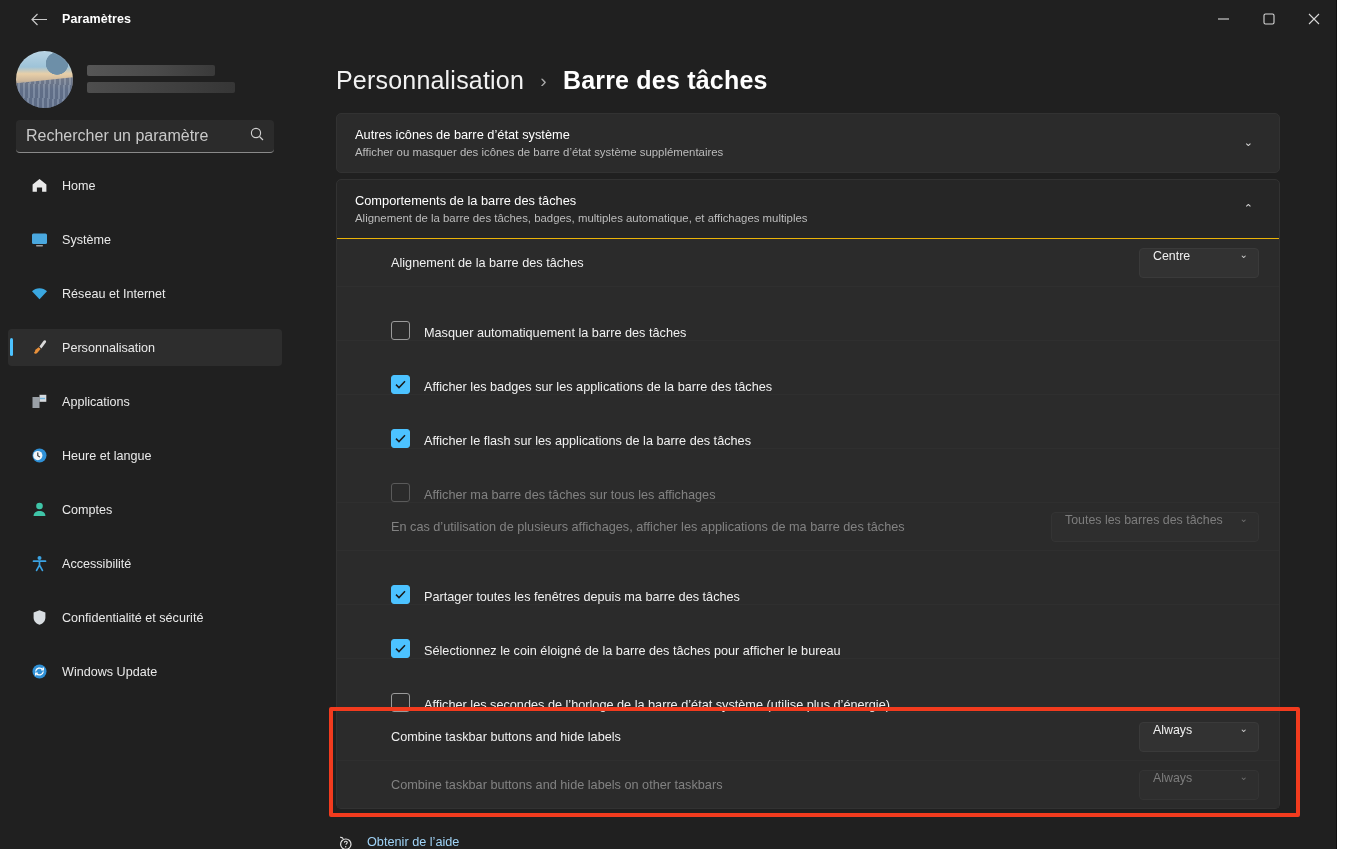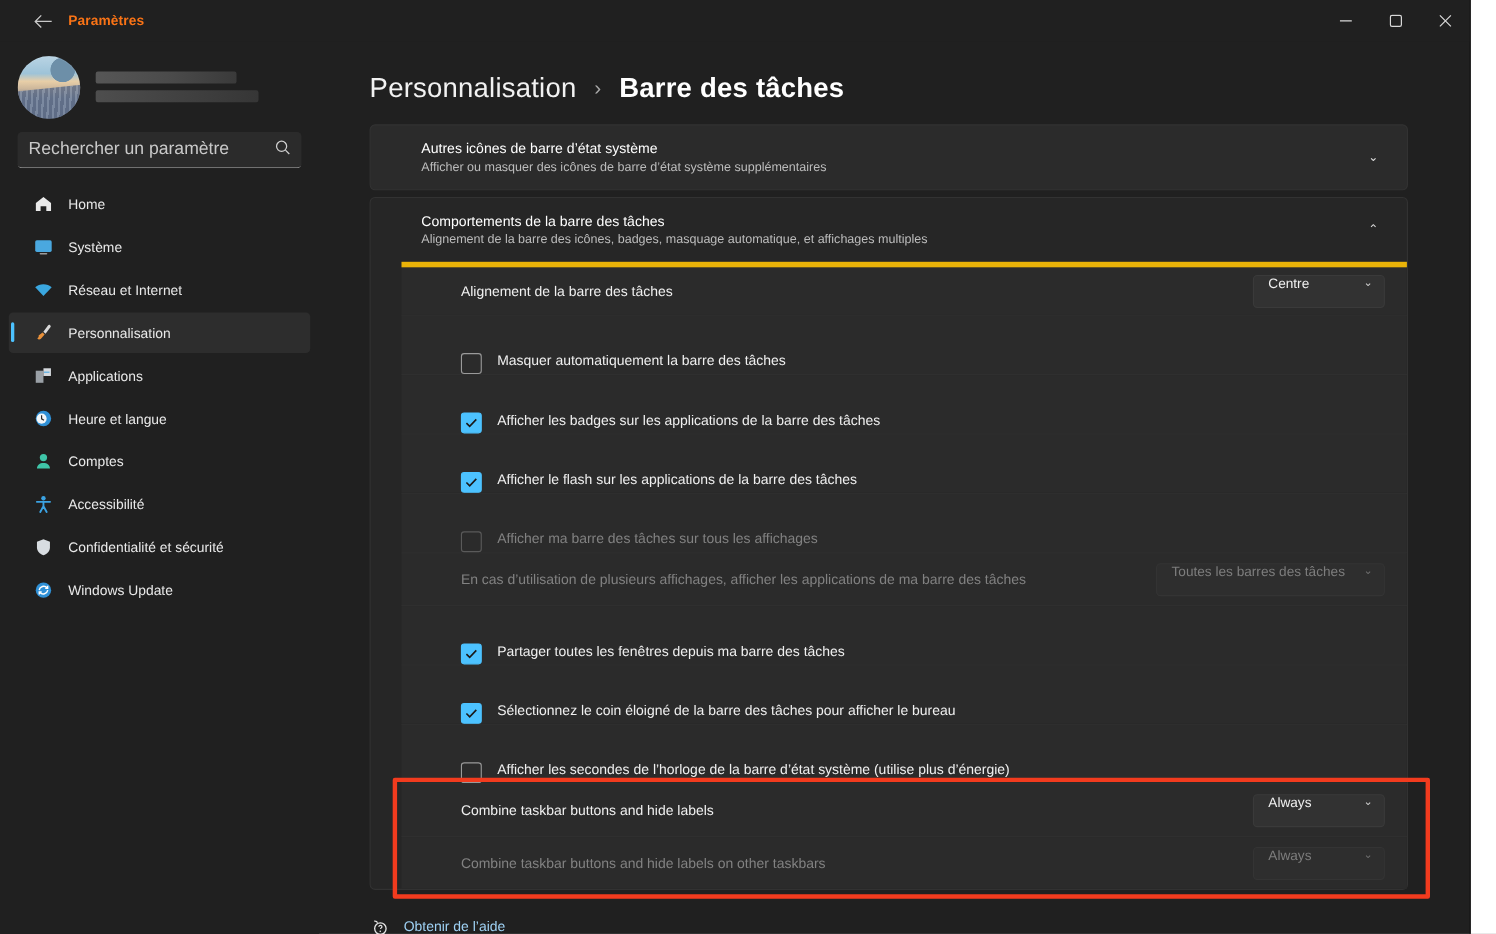--- a/index.html
+++ b/index.html
@@ -28,21 +28,21 @@
     display: flex; align-items: center;
     position: relative;
   }
   .back-btn {
     width: 34px; height: 30px; margin-left: 22px;
     display: flex; align-items: center; justify-content: center;
     border-radius: 4px; cursor: pointer;
   }
   .back-btn svg { stroke: #c8c8c8; }
   .app-title {
-    font-size: 12.5px; color: #f97316; font-weight: 600;
+    font-size: 12.5px; color: #ffffff; font-weight: 600;
     margin-left: 6px; letter-spacing: .1px;
   }
   .win-controls { position: absolute; right: 0; top: 0; height: 38px; display: flex; }
   .wc {
     width: 45px; height: 38px; display: flex; align-items: center; justify-content: center;
     cursor: pointer;
   }
   .wc svg { stroke: #d8d8d8; }
 
   
@@ -81,21 +81,21 @@
     border-bottom: 1px solid #8a8a8a;
     display: flex; align-items: center; padding: 0 10px; gap: 6px;
   }
   .search-box input {
     flex: 1 1 auto; background: transparent; border: 0; outline: none;
     color: #e6e6e6; font-size: 16px; font-family: inherit;
   }
   .search-box input::placeholder { color: #c9c9c9; }
   .search-icon svg { stroke: #d0d0d0; }
 
-  .nav { display: flex; flex-direction: column; gap: 2px; padding-top: 4px; }
+  .nav { display: flex; flex-direction: column; gap: 17px; padding-top: 4px; }
   .nav-item {
     height: 37px; display: flex; align-items: center; gap: 14px;
     padding-left: 22px; border-radius: 4px; cursor: pointer;
     position: relative; color: #e9e9e9; font-size: 12.6px;
   }
   .nav-item.active { background: #2d2d2d; }
   .nav-item.active::before {
     content: ""; position: absolute; left: 2px; top: 9px;
     width: 3px; height: 18px; border-radius: 2px; background: #4cc2ff;
   }
@@ -110,43 +110,42 @@
   .breadcrumb { font-size: 25px; font-weight: 600; letter-spacing: .2px; margin-bottom: 18px; }
   .breadcrumb .crumb-parent { color: #f2f2f2; font-weight: 400; }
   .breadcrumb .crumb-sep { color: #a9a9a9; font-weight: 400; margin: 0 9px; font-size: 19px; position: relative; top: -2px; }
   .breadcrumb .crumb-current { color: #ffffff; font-weight: 700; }
 
   .card {
     background: #2b2b2b;
     border: 1px solid #323232;
     border-radius: 5px;
     margin-bottom: 6px;
-    padding-left: 28px;
   }
   .card-head {
     display: flex; align-items: center; justify-content: space-between;
     padding: 13px 20px 14px 18px; cursor: pointer;
   }
   .card-head .ct { font-size: 12.8px; color: #fff; }
   .card-head .cs { font-size: 11.4px; color: #bcbcbc; margin-top: 4px; }
   .chev { color: #dcdcdc; font-size: 11px; padding: 0 6px; }
 
   .card.expanded { background: #262626; }
 
   .row {
     display: flex; align-items: center; justify-content: space-between;
     min-height: 48px; padding: 0 20px 0 54px;
     border-top: 1px solid #2f2f2f;
     background: #2b2b2b;
   }
-  .row.first { border-top: 5px solid #eab308; }
+  .row.first { border-top: 1px solid #eab308; }
   .row-label { font-size: 12.7px; color: #f0f0f0; }
   .row.disabled .row-label { color: #828282; }
 
-  .cbrow { display: flex; align-items: flex-start; gap: 14px; margin-top: 34px; }
+  .cbrow { display: flex; align-items: flex-end; gap: 14px; margin-top: 34px; }
   .cb {
     width: 19px; height: 19px; border-radius: 3px; flex: 0 0 19px;
     border: 1.4px solid #9a9a9a; background: transparent;
     display: flex; align-items: center; justify-content: center;
   }
   .cb.checked { background: #4cc2ff; border-color: #4cc2ff; }
   .cb.checked svg { stroke: #1a1a1a; }
   .cbrow.disabled .cb { border-color: #5a5a5a; }
 
   .dd {
@@ -350,21 +349,21 @@
             <div class="cs">Afficher ou masquer des icônes de barre d’état système supplémentaires</div>
           </div>
           <div class="chev">⌄</div>
         </div>
       </div>
 
       <div class="card expanded">
         <div class="card-head">
           <div>
             <div class="ct">Comportements de la barre des tâches</div>
-            <div class="cs">Alignement de la barre des icônes, badges, masquage automatique, et affichages multiples</div>
+            <div class="cs">Alignement de la barre des tâches, badges, multiples automatique, et affichages multiples</div>
           </div>
           <div class="chev">⌃</div>
         </div>
 
         <div class="row first">
           <span class="row-label">Alignement de la barre des tâches</span>
           <div class="dd">
             <span>Centre</span>
             <span class="ddchev">⌄</span>
           </div>

